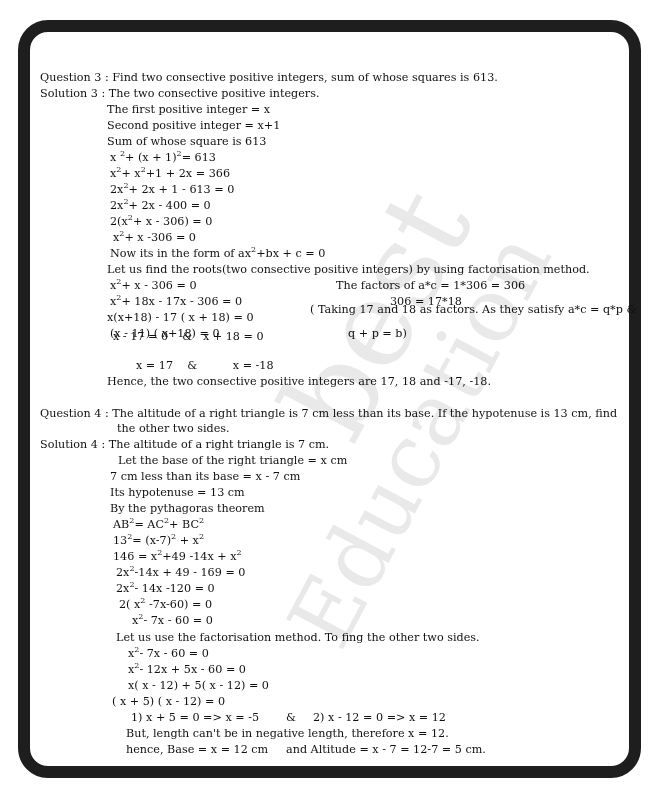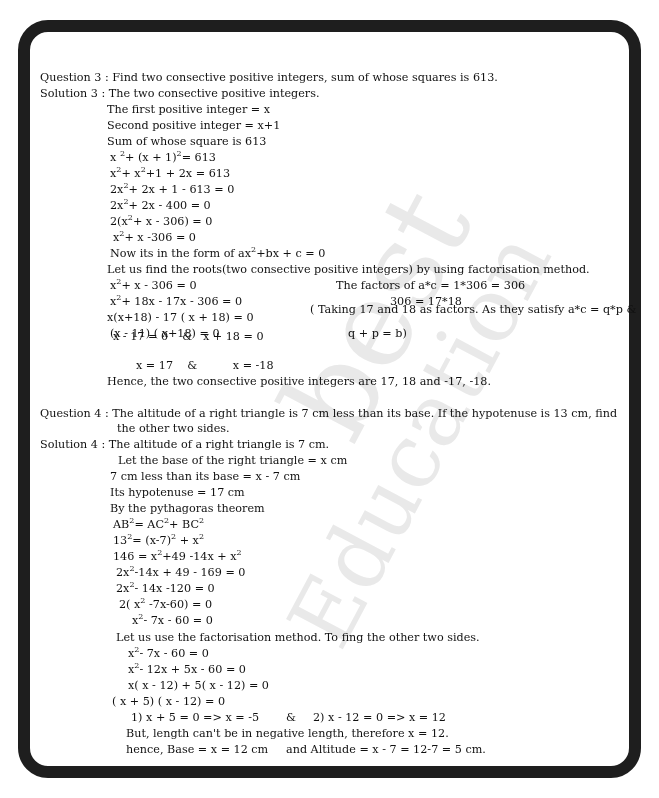--- a/index.html
+++ b/index.html
@@ -22,21 +22,21 @@
 <div class="wm wm1">best</div>
 <div class="wm wm2">Education</div>
 
 <div class="line" style="left:40px;top:71px">Question 3 : Find two consective positive integers, sum of whose squares is 613.</div>
 <div class="line" style="left:40px;top:87px">Solution 3 : The two consective positive integers.</div>
 <div class="line" style="left:107px;top:103px">The first positive integer = x</div>
 <div class="line" style="left:107px;top:119px">Second positive integer = x+1</div>
 <div class="line" style="left:107px;top:135px">Sum of whose square is 613</div>
 
 <div class="line" style="left:110px;top:151px"><span>x </span><sup>2</sup><span>+ (x + 1)</span><sup>2</sup><span>= 613</span></div>
-<div class="line" style="left:110px;top:167px"><span>x</span><sup>2</sup><span>+ x</span><sup>2</sup><span>+1 + 2x = 613</span></div>
+<div class="line" style="left:110px;top:167px"><span>x</span><sup>2</sup><span>+ x</span><sup>2</sup><span>+1 + 2x = 366</span></div>
 <div class="line" style="left:110px;top:183px"><span>2x</span><sup>2</sup><span>+ 2x + 1 - 613 = 0</span></div>
 <div class="line" style="left:110px;top:199px"><span>2x</span><sup>2</sup><span>+ 2x - 400 = 0</span></div>
 <div class="line" style="left:110px;top:215px"><span>2(x</span><sup>2</sup><span>+ x - 306) = 0</span></div>
 <div class="line" style="left:113px;top:231px"><span>x</span><sup>2</sup><span>+ x -306 = 0</span></div>
 <div class="line" style="left:110px;top:247px"><span>Now its in the form of  ax</span><sup>2</sup><span>+bx + c = 0</span></div>
 
 <div class="line" style="left:107px;top:263px">Let us find the roots(two consective positive integers) by using factorisation method.</div>
 
 <div class="line" style="left:110px;top:279px"><span>x</span><sup>2</sup><span>+ x - 306 = 0</span></div>
 <div class="line" style="left:110px;top:295px"><span>x</span><sup>2</sup><span>+ 18x - 17x - 306 = 0</span></div>
@@ -50,21 +50,21 @@
 <div class="line" style="left:310px;top:303px">( Taking 17 and 18 as factors. As they satisfy a*c = q*p &amp;</div>
 <div class="line" style="left:348px;top:327px">q + p = b)</div>
 
 <div class="line" style="left:107px;top:375px">Hence, the two consective positive integers are 17, 18 and -17, -18.</div>
 
 <div class="line" style="left:40px;top:407px">Question 4 : The altitude of a right triangle is 7 cm less than its base. If the hypotenuse is 13 cm, find</div>
 <div class="line" style="left:117px;top:422px">the other two sides.</div>
 <div class="line" style="left:40px;top:438px">Solution 4 : The altitude of a right triangle is 7 cm.</div>
 <div class="line" style="left:118px;top:454px">Let the base of the right triangle = x cm</div>
 <div class="line" style="left:110px;top:470px">7 cm less than its base = x - 7 cm</div>
-<div class="line" style="left:110px;top:486px">Its hypotenuse = 17 cm</div>
+<div class="line" style="left:110px;top:486px">Its hypotenuse = 13 cm</div>
 <div class="line" style="left:110px;top:502px">By the pythagoras theorem</div>
 
 <div class="line" style="left:113px;top:518px"><span>AB</span><sup>2</sup><span>= AC</span><sup>2</sup><span>+ BC</span><sup>2</sup></div>
 <div class="line" style="left:113px;top:534px"><span>13</span><sup>2</sup><span>= (x-7)</span><sup>2</sup><span> + x</span><sup>2</sup></div>
 <div class="line" style="left:113px;top:550px"><span>146 = x</span><sup>2</sup><span>+49 -14x + x</span><sup>2</sup></div>
 <div class="line" style="left:116px;top:566px"><span>2x</span><sup>2</sup><span>-14x + 49 - 169 = 0</span></div>
 <div class="line" style="left:116px;top:582px"><span>2x</span><sup>2</sup><span>- 14x -120 = 0</span></div>
 <div class="line" style="left:119px;top:598px"><span>2( x</span><sup>2</sup><span> -7x-60) = 0</span></div>
 <div class="line" style="left:132px;top:614px"><span>x</span><sup>2</sup><span>- 7x - 60 = 0</span></div>
 

